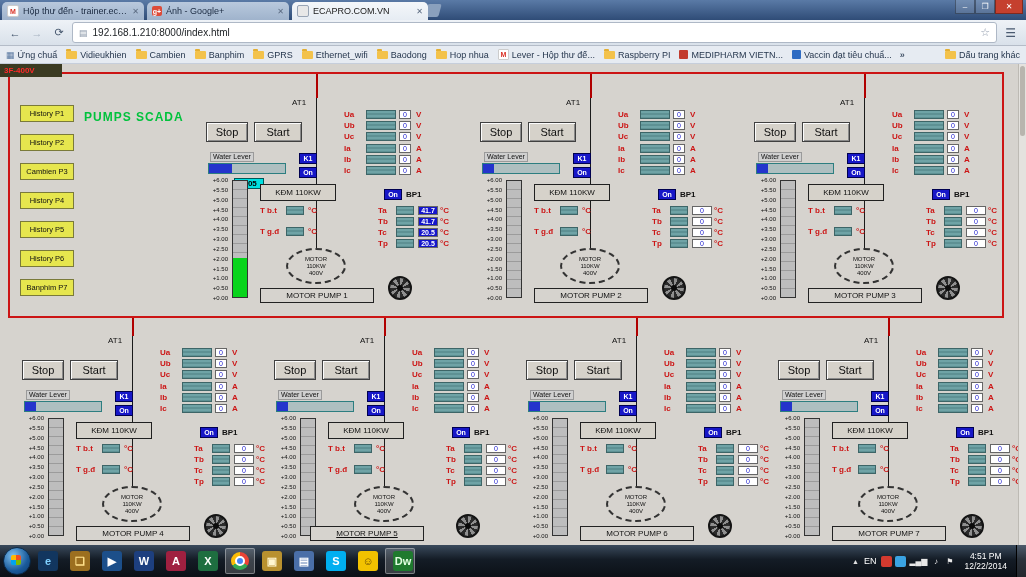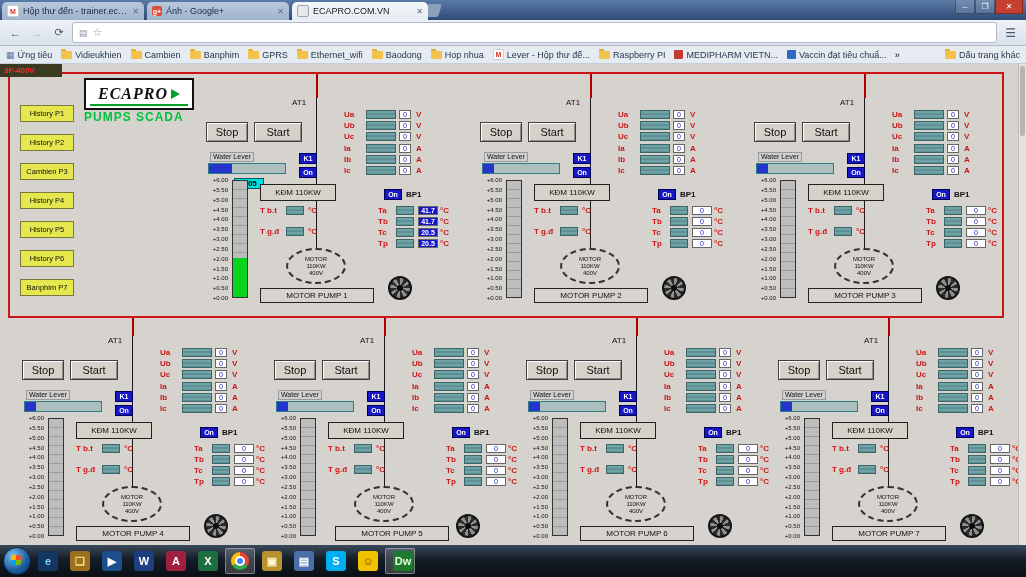--- a/index.html
+++ b/index.html
@@ -174,30 +174,31 @@
     </div>
     <div class="newtab" style="position: absolute; left: 426px; top: 4px; width: 14px; height: 13px;"></div>
   </div>
 
 <div class="toolbar">
   <span class="nav">←</span>
   <span class="nav fwd">→</span>
   <span class="nav">⟳</span>
   <div class="addressbar">
     <span class="page-ico">▤</span>
+    <span class="url">192.168.1.210:8000/index.html</span>
     <span class="star">☆</span>
   </div>
   <span class="menu">☰</span>
 </div>
 
 <div class="bookmarksbar">
   <div class="bm-row" id="bookmarks">
       <span class="bm">
         <span class="bm-apps">▦</span>
-        <span>Ứng tiêu</span>
+        <span>Ứng chuẩ</span>
       </span>
       <span class="bm">
         <span class="folder-icon"></span>
         <span>Vidieukhien</span>
       </span>
       <span class="bm">
         <span class="folder-icon"></span>
         <span>Cambien</span>
       </span>
       <span class="bm">
@@ -241,24 +242,20 @@
   <span class="bm-spacer"></span>
   <span class="bm">
     <span class="folder-icon"></span>
     <span>Dấu trang khác</span>
   </span>
 </div>
 
 <div class="scada" id="scada">
   <div class="red-frame"></div>
   <div class="phase">3F-400V</div>
-  <div class="logo">
-    <span class="logo-text">ECAPRO</span>
-    <span class="logo-tri"></span>
-  </div>
   <div class="scada-title">PUMPS SCADA</div>
 <div class="hist-btn" style="position: absolute; left: 20px; top: 41px; width: 54px; height: 17px;">History P1</div>
     <div class="hist-btn" style="position: absolute; left: 20px; top: 70px; width: 54px; height: 17px;">History P2</div>
     <div class="hist-btn" style="position: absolute; left: 20px; top: 99px; width: 54px; height: 17px;">Cambien P3</div>
     <div class="hist-btn" style="position: absolute; left: 20px; top: 128px; width: 54px; height: 17px;">History P4</div>
     <div class="hist-btn" style="position: absolute; left: 20px; top: 157px; width: 54px; height: 17px;">History P5</div>
     <div class="hist-btn" style="position: absolute; left: 20px; top: 186px; width: 54px; height: 17px;">History P6</div>
     <div class="hist-btn" style="position: absolute; left: 20px; top: 215px; width: 54px; height: 17px;">Banphim P7</div>
     <div class="bus" style="position: absolute; left: 316px; top: 10px; width: 2px; height: 24px;"></div>
     <div class="pump" style="position: absolute; left: 198px; top: 32px; width: 252px; height: 210px;">
@@ -681,21 +678,21 @@
       <div class="gauge-label" style="position: absolute; left: 2px; top: 189px; width: 28px;">+0.50</div>
       <div class="gauge-label" style="position: absolute; left: 2px; top: 199px; width: 28px;">+0.00</div>
       <div class="gauge" style="position: absolute; left: 34px; top: 84px; width: 16px; height: 118px;">
         <div class="gauge-fill" style="height: 0%;"></div>
       </div>
       <div class="motor" style="position: absolute; left: 88px; top: 152px; width: 60px; height: 36px;">
         <div>MOTOR</div>
         <div>110KW</div>
         <div>400V</div>
       </div>
-      <div class="pump-name" style="position: absolute; left: 69px; top: 192px; width: 112px; height: 13px;">MOTOR PUMP 5</div>
+      <div class="pump-name" style="position: absolute; left: 44px; top: 192px; width: 112px; height: 13px; text-decoration: underline;">MOTOR PUMP 5</div>
       <div class="fan" style="position: absolute; left: 190px; top: 180px; width: 24px; height: 24px;"></div>
     </div>
     <div class="bus" style="position: absolute; left: 636px; top: 254px; width: 2px; height: 18px;"></div>
     <div class="pump" style="position: absolute; left: 518px; top: 270px; width: 252px; height: 210px;">
       <div class="p-line" style="position: absolute; left: 118px; top: 2px; width: 1px; height: 86px;"></div>
       <div class="p-line" style="position: absolute; left: 118px; top: 105px; width: 1px; height: 49px;"></div>
       <div class="p-at1" style="position: absolute; left: 94px; top: 2px;">AT1</div>
       <div class="btn3d" style="position: absolute; left: 8px; top: 26px; width: 42px; height: 20px;">Stop</div>
       <div class="btn3d" style="position: absolute; left: 56px; top: 26px; width: 48px; height: 20px;">Start</div>
       <div class="r-label" style="position: absolute; left: 146px; top: 14px;">Ua</div>
@@ -901,13 +898,29 @@
       <div class="tb-app">
         <div class="tb-glyph" style="background: rgb(0, 175, 240); color: rgb(255, 255, 255);">S</div>
       </div>
       <div class="tb-app">
         <div class="tb-glyph" style="background: rgb(242, 194, 0); color: rgb(106, 74, 0);">☺</div>
       </div>
       <div class="tb-app active">
         <div class="tb-glyph" style="background: rgb(31, 122, 46); color: rgb(226, 255, 226); margin-left: 6px;">Dw</div>
       </div>
     </div>
+  <div class="tray">
+    <span class="tray-chevron">▲</span>
+    <span class="tray-lang">EN</span>
+    <span class="tray-icons" id="tray-icons">
+        <span class="tray-ico" style="background: rgb(212, 58, 47); color: rgb(255, 255, 255);"></span>
+        <span class="tray-ico" style="background: rgb(58, 163, 227); color: rgb(255, 255, 255);"></span>
+        <span class="tray-ico" style="color: rgb(232, 232, 232);">▂▄▆</span>
+        <span class="tray-ico" style="color: rgb(232, 232, 232);">♪</span>
+        <span class="tray-ico" style="color: rgb(232, 232, 232);">⚑</span>
+      </span>
+    <div class="clock">
+      <div>4:51 PM</div>
+      <div>12/22/2014</div>
+    </div>
+    <div class="show-desktop"></div>
+  </div>
 </div>
 
 </body></html>

